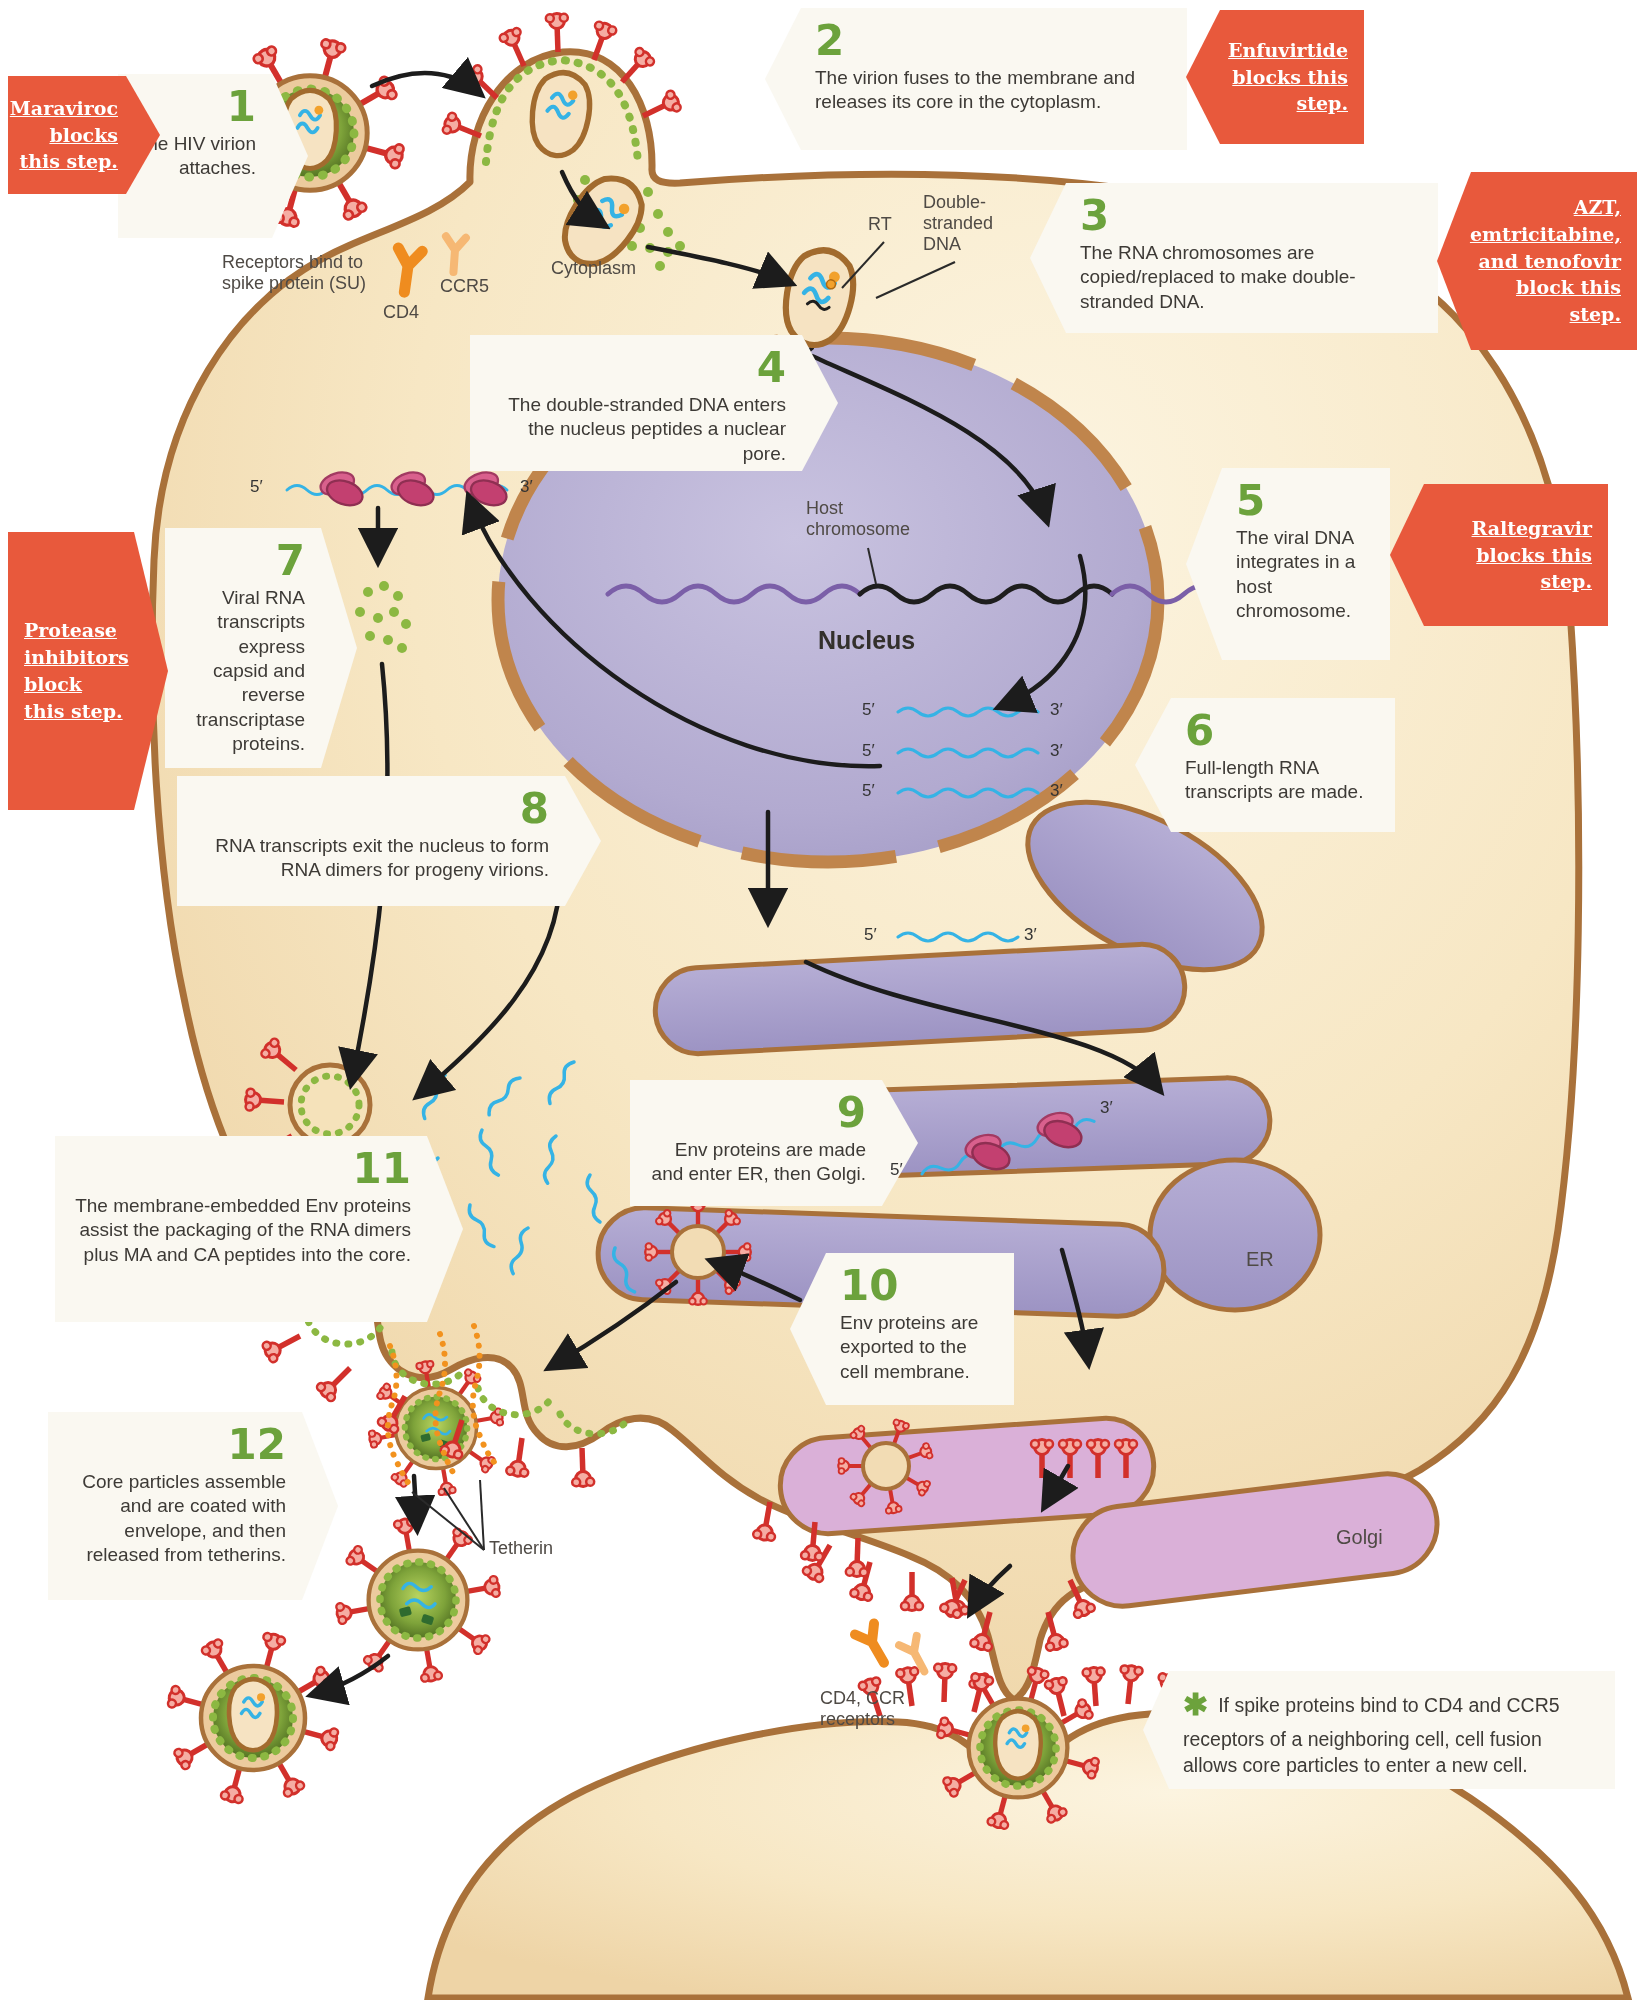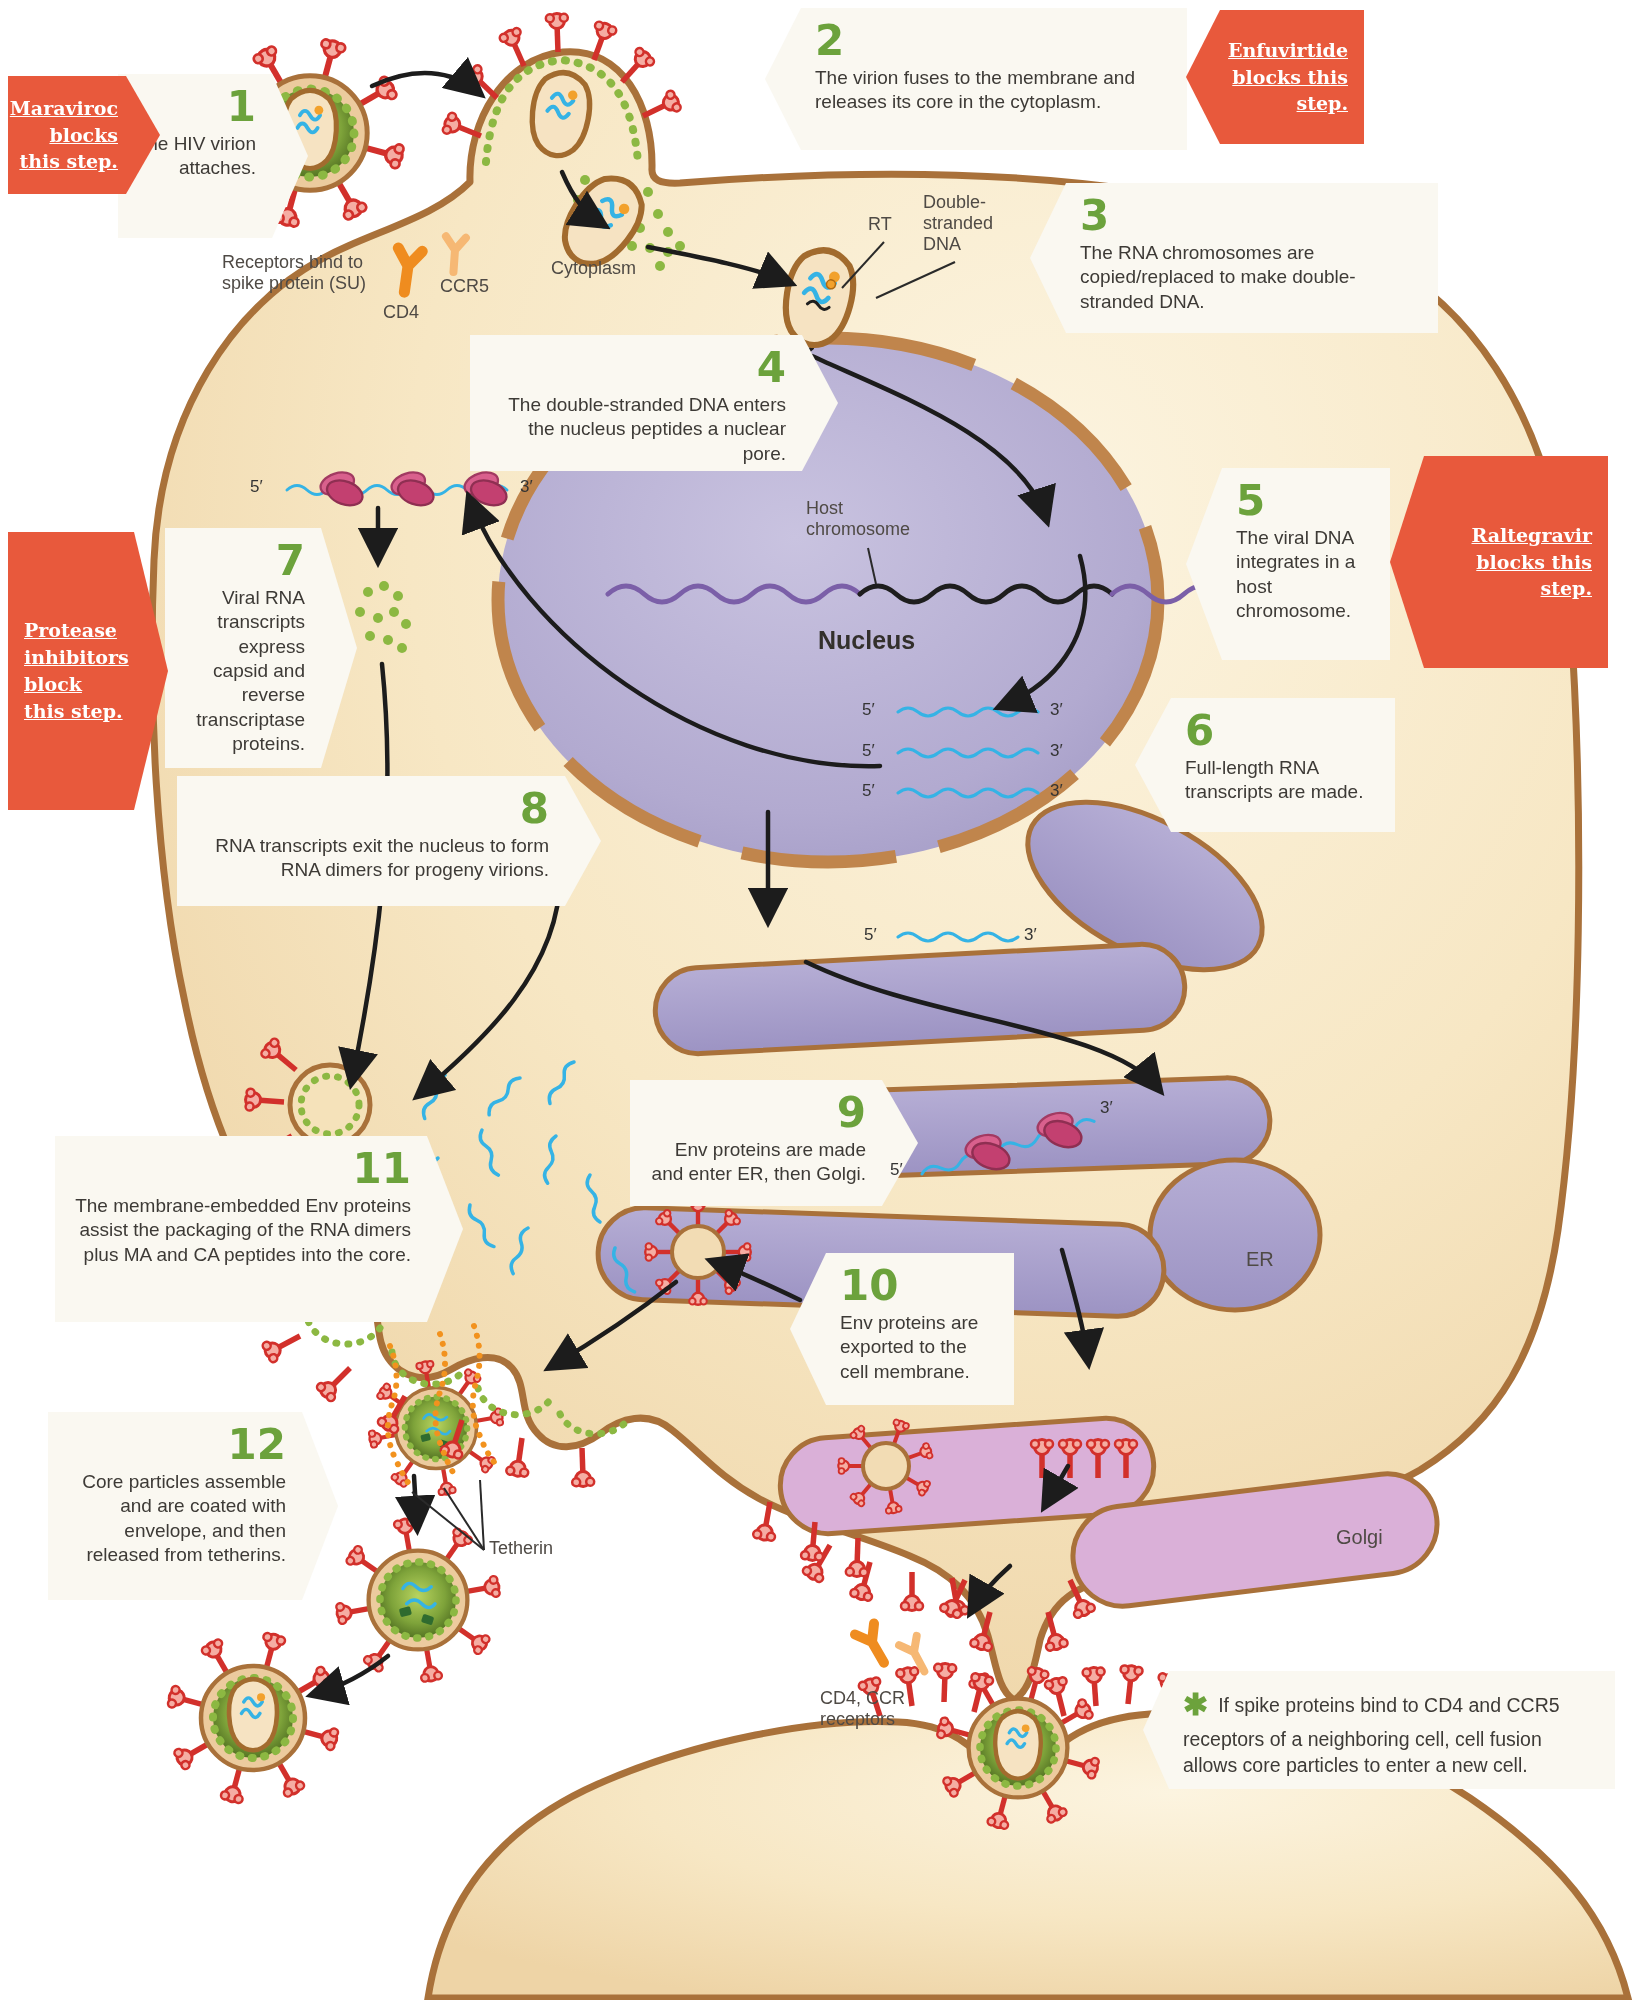--- a/index.html
+++ b/index.html
@@ -423,21 +423,24 @@
     <div class="num">12</div>
     <div class="txt">Core particles assemble and are coated with envelope, and then released from tetherins.</div>
   </div>
 
   <div class="flag fpr" style="left:8px;top:76px;width:152px;height:118px">
     <span>Maraviroc blocks this step.</span>
   </div>
   <div class="flag fpl" style="left:1186px;top:10px;width:178px;height:134px">
     <span>Enfuvirtide blocks this step.</span>
   </div>
-  <div class="flag fpl" style="left:1390px;top:456px;width:218px;height:212px">
+  <div class="flag fpl" style="left:1437px;top:172px;width:200px;height:178px">
+    <span>AZT, emtricitabine, and tenofovir block this step.</span>
+  </div>
+  <div class="flag fpl" style="left:1390px;top:484px;width:218px;height:142px">
     <span>Raltegravir blocks this step.</span>
   </div>
   <div class="flag fpr left-text" style="left:8px;top:532px;width:160px;height:278px">
     <span>Protease inhibitors block this step.</span>
   </div>
 
   <div class="footnote pl-sm" style="left:1143px;top:1671px;width:472px;height:118px">
     <span class="mark">✱</span><span>If spike proteins bind to CD4 and CCR5 receptors of a neighboring cell, cell fusion allows core particles to enter a new cell.</span>
   </div>
 

